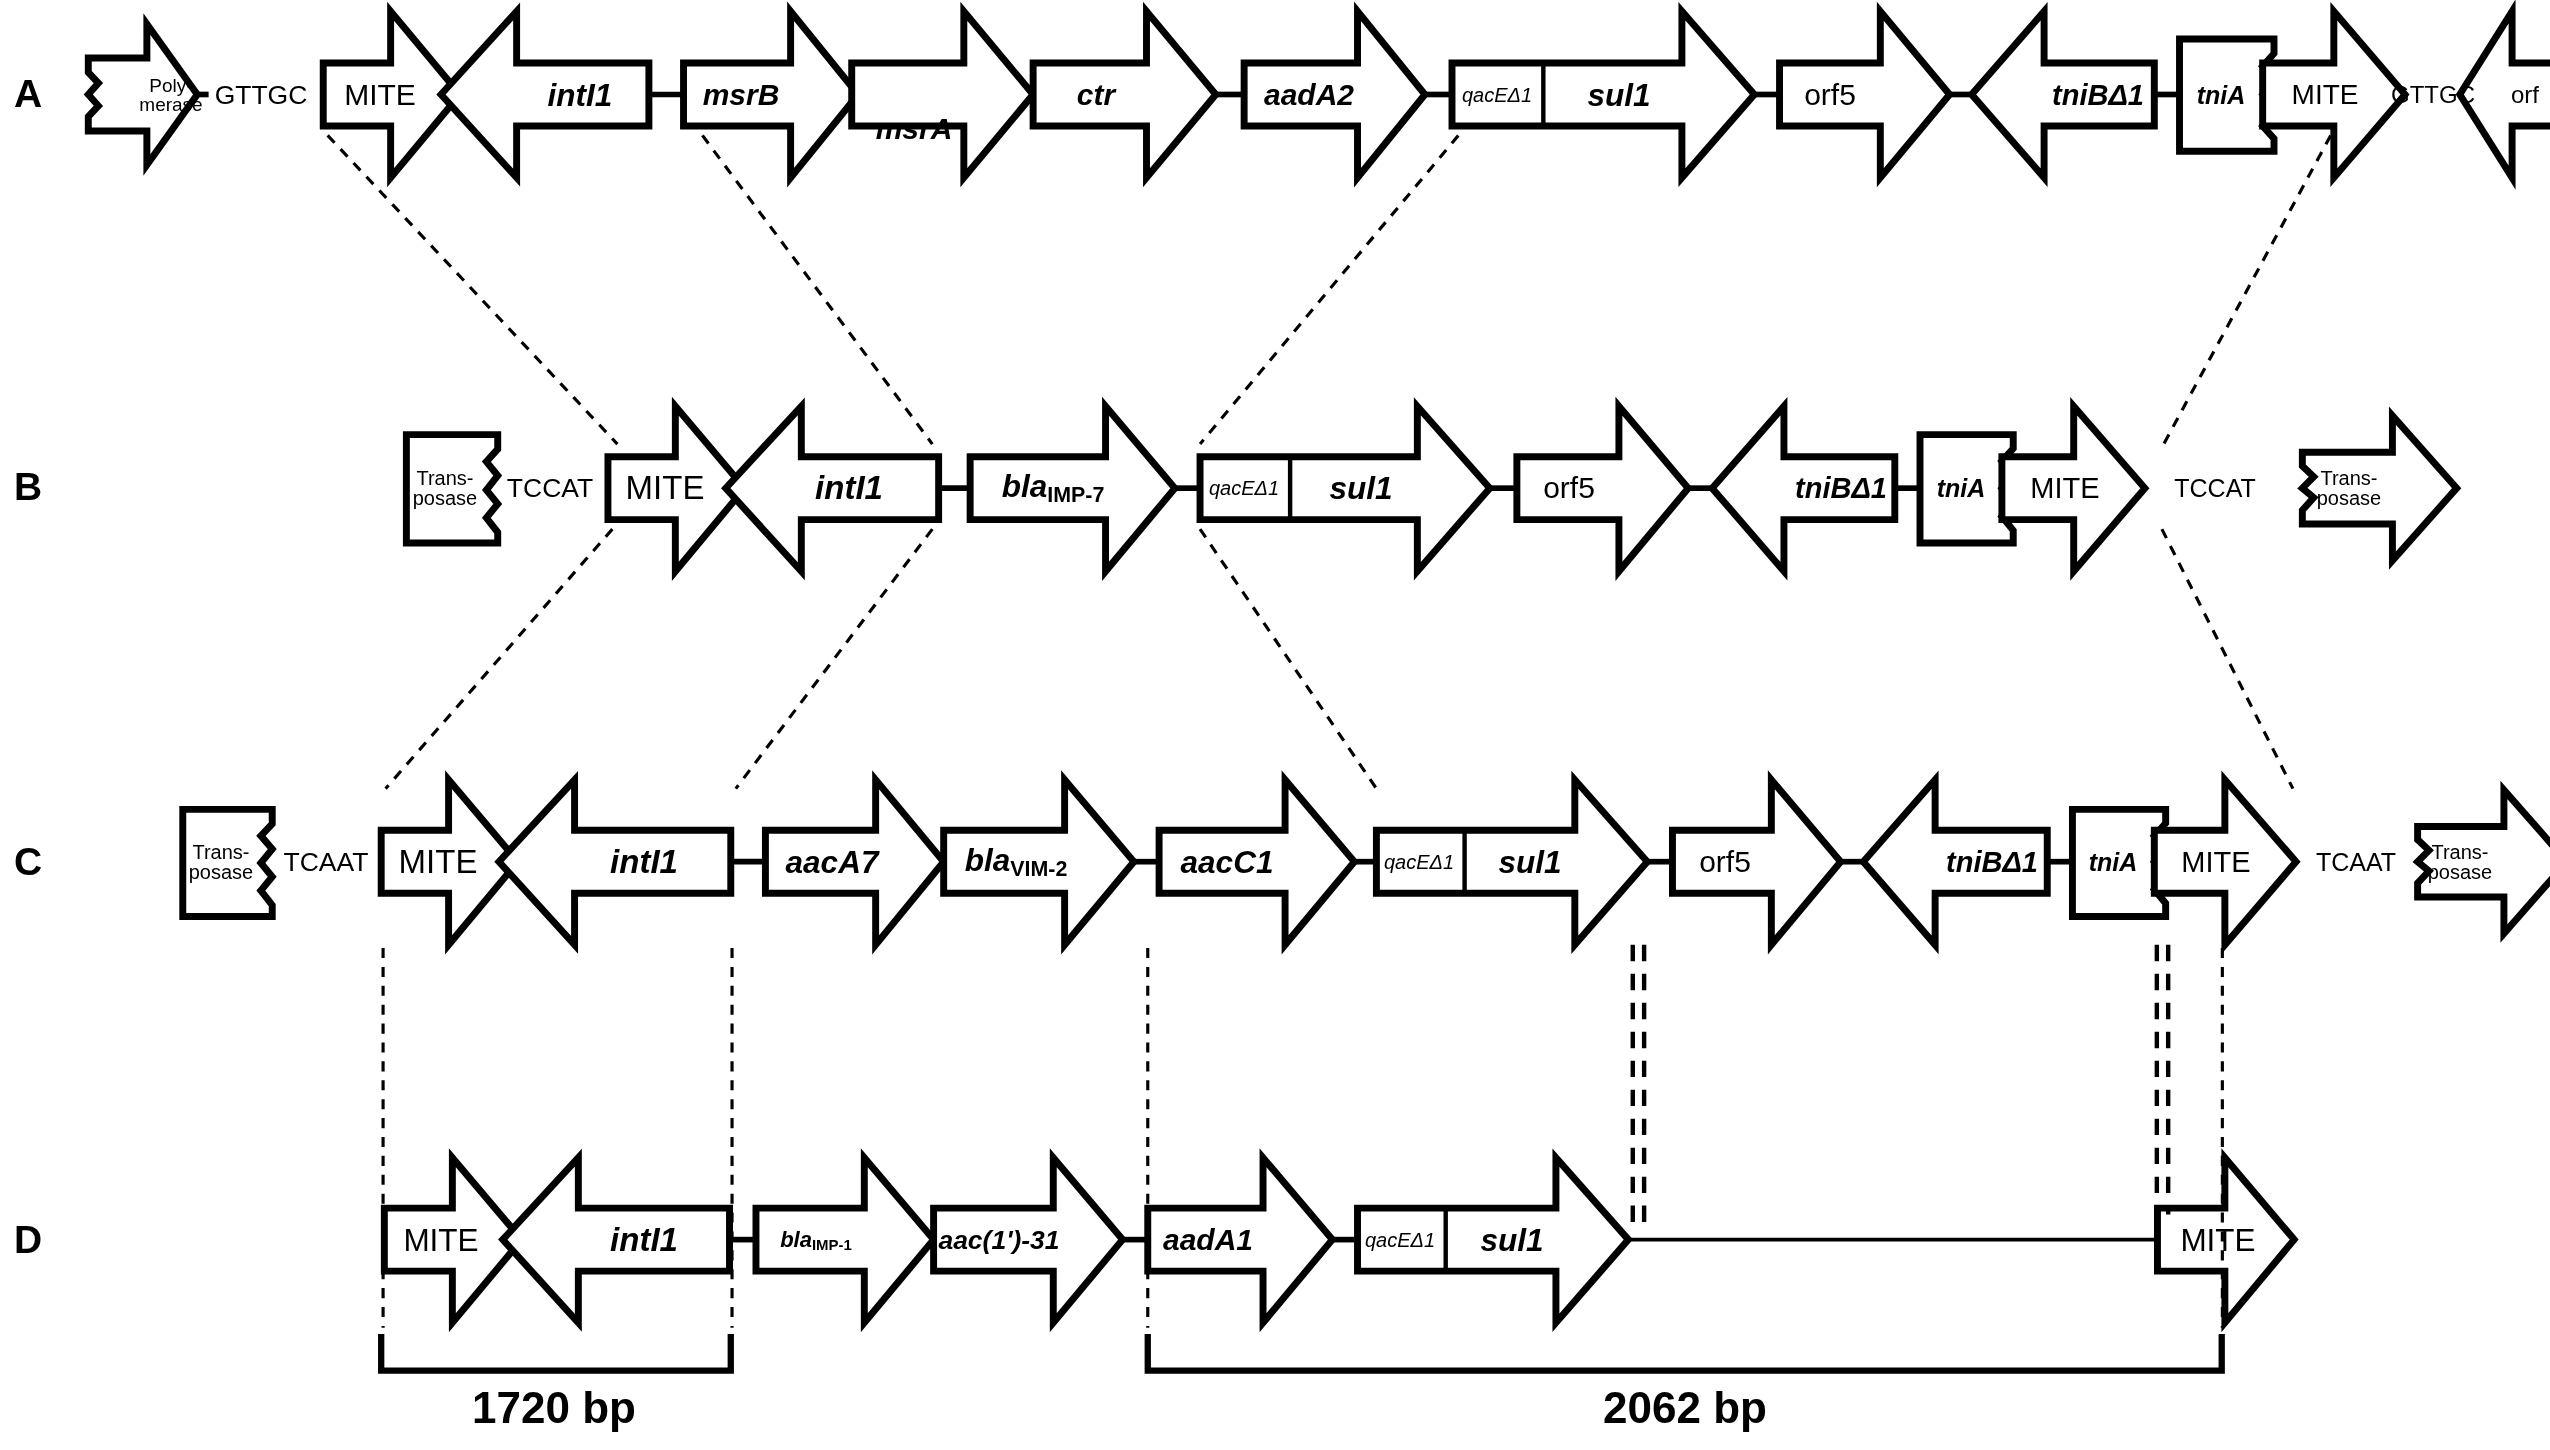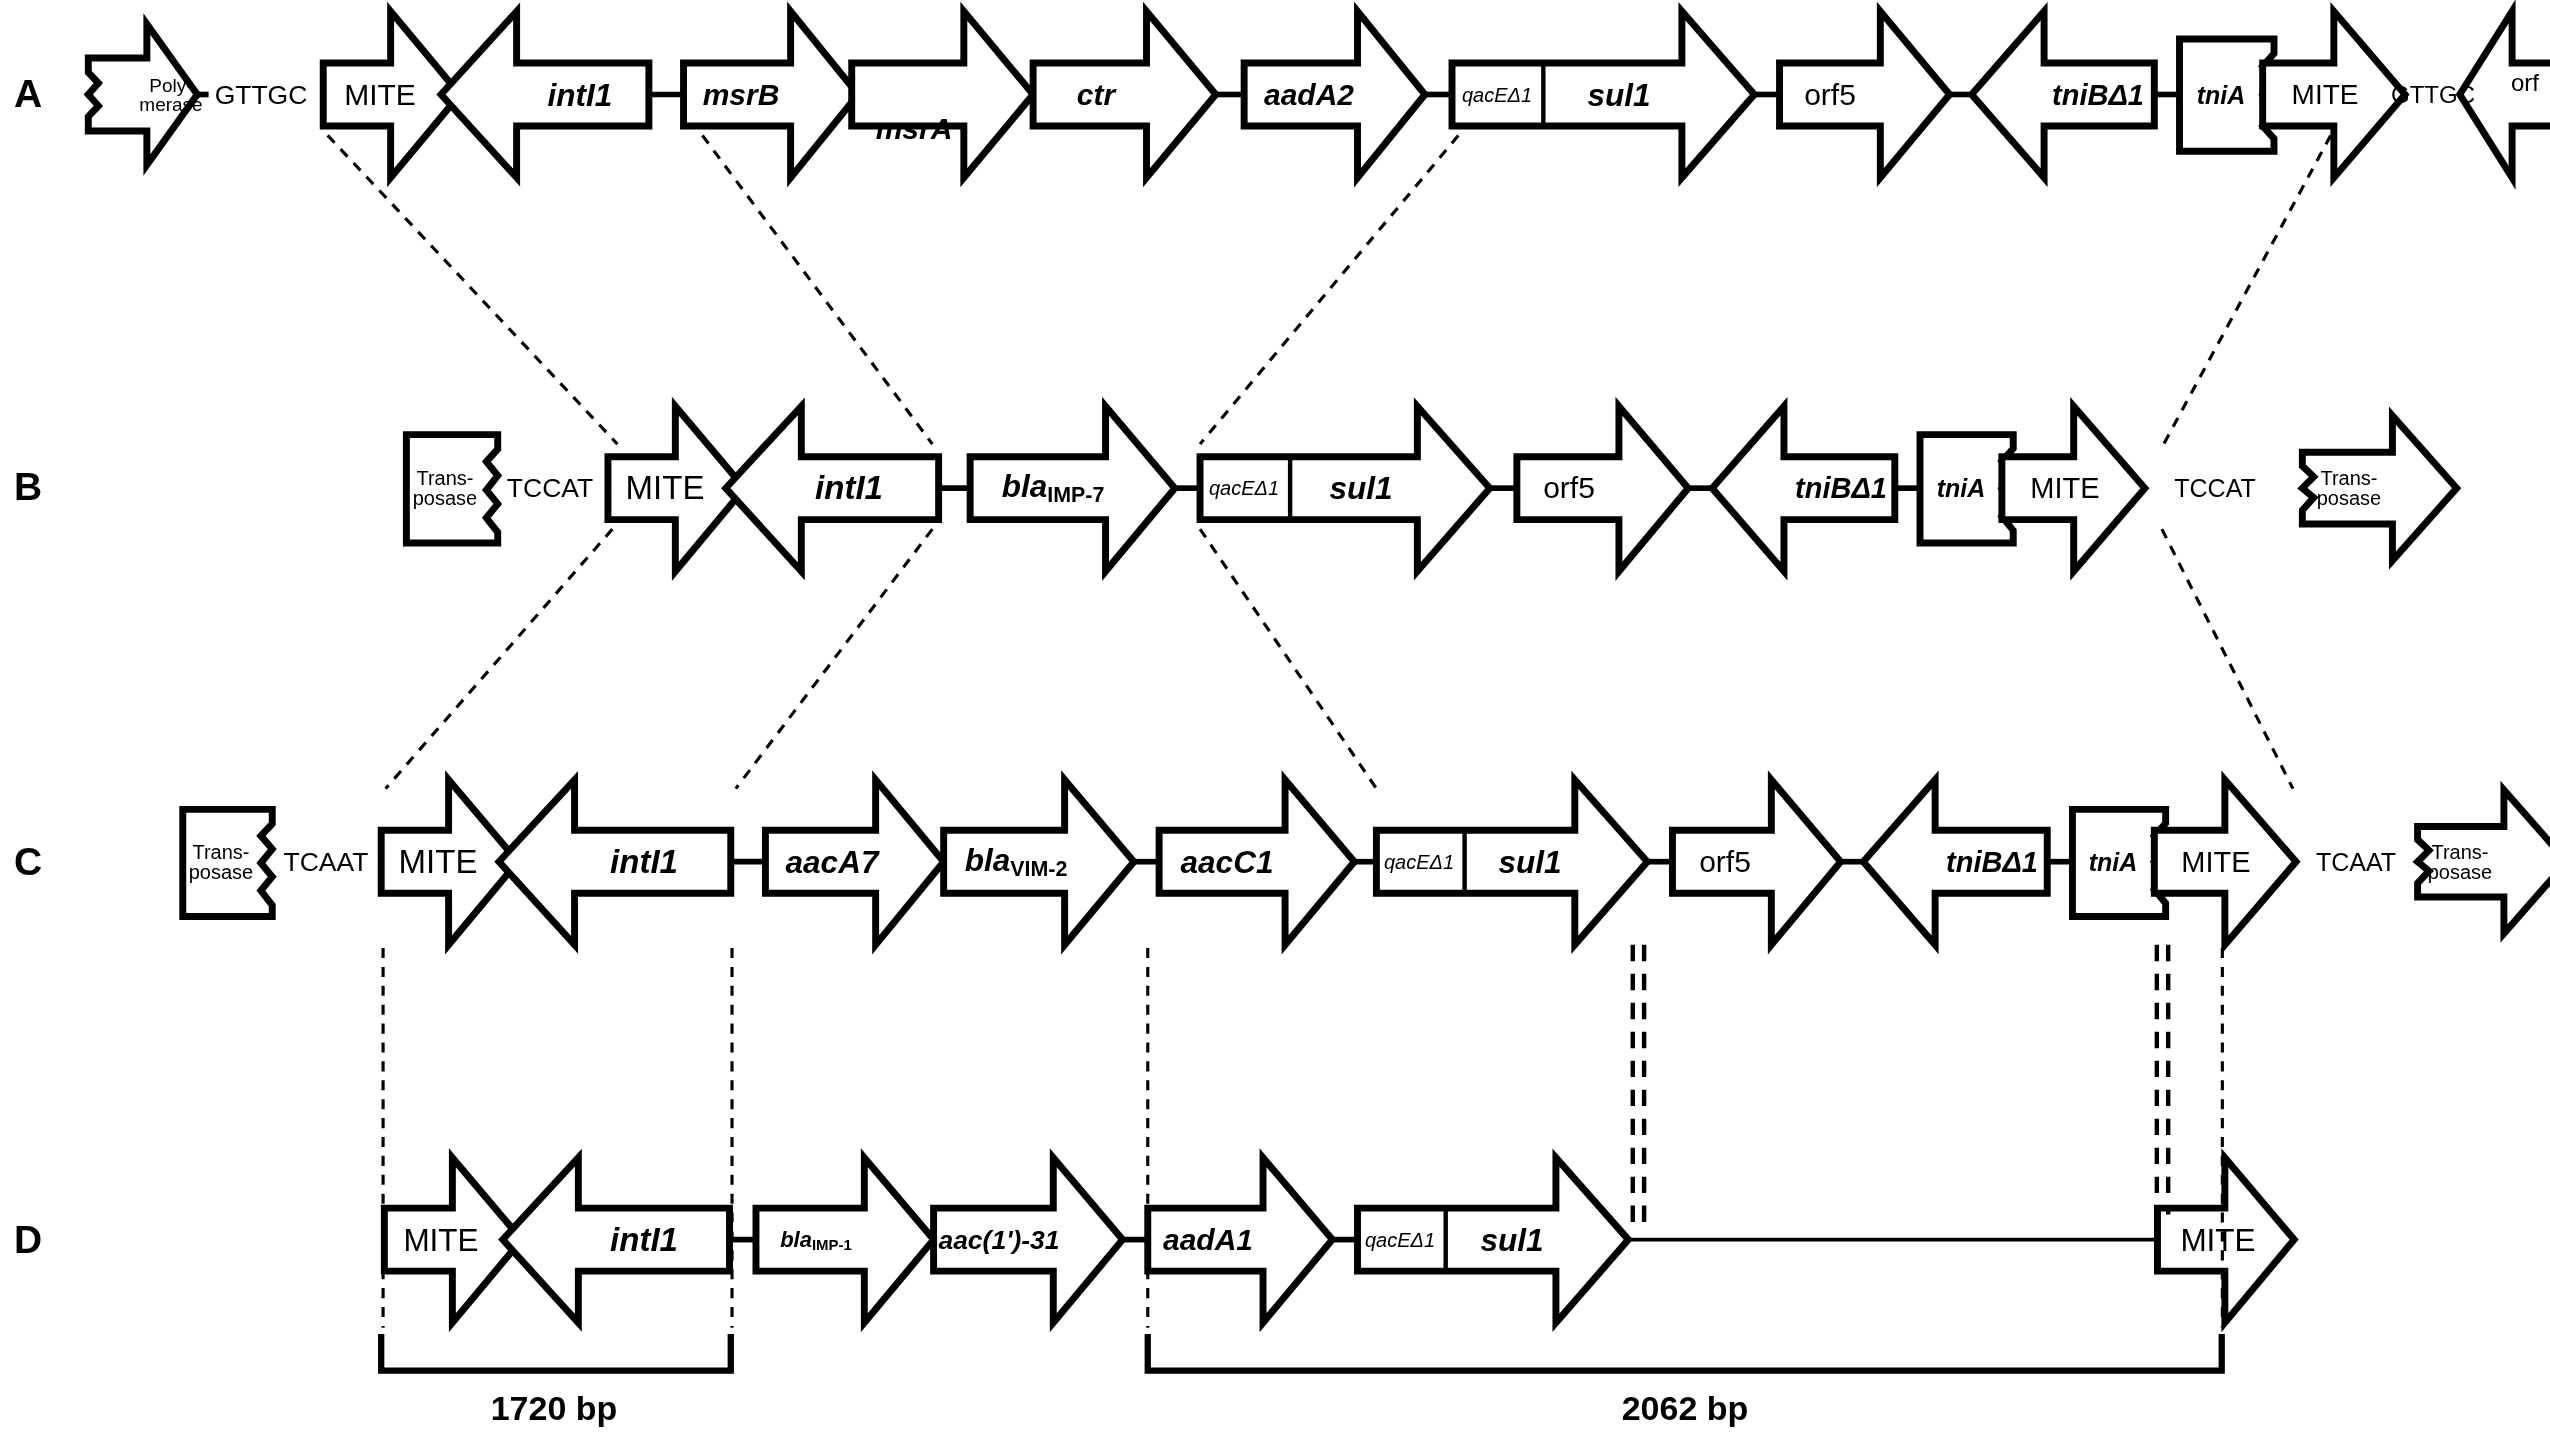--- a/index.html
+++ b/index.html
@@ -46,21 +46,21 @@
     font-family:"Liberation Sans",sans-serif;
     font-weight:normal;
     color:#000;
     pointer-events:none;
   }
   .bplab{
     position:absolute;
     transform:translate(-50%,-50%);
     white-space:nowrap;
     font-weight:bold;
-    font-size:34px;
+    font-size:44px;
     font-family:"Liberation Sans",sans-serif;
     color:#000;
     pointer-events:none;
   }
 </style>
 </head>
 <body>
 
 <div id="figure">
 
@@ -261,21 +261,21 @@
   <div class="gl ital" style="left:914px;top:95px;font-size:30px;margin-top:34px;">msrA</div>
   <div class="gl ital" style="left:1096px;top:95px;font-size:30px;">ctr</div>
   <div class="gl ital" style="left:1309px;top:95px;font-size:30px;">aadA2</div>
   <div class="gl small" style="left:1497px;top:95px;font-size:20px;">qacEΔ1</div>
   <div class="gl ital" style="left:1619px;top:95px;font-size:31.5px;">sul1</div>
   <div class="gl upr" style="left:1830px;top:95px;font-size:30px;">orf5</div>
   <div class="gl ital" style="left:2098px;top:95px;font-size:29px;">tniBΔ1</div>
   <div class="gl ital" style="left:2221px;top:95px;font-size:25px;">tniA</div>
   <div class="gl upr" style="left:2325px;top:95px;font-size:28px;">MITE</div>
   <div class="seqlab" style="left:2433px;top:95px;font-size:24px;">GTTGC</div>
-  <div class="gl upr" style="left:2525px;top:83px;font-size:24px;">orf</div>
+  <div class="gl upr" style="left:2525px;top:95px;font-size:24px;">orf</div>
 
   <div class="gl upr two" style="left:445px;top:488px;font-size:20px;">
     <span>Trans-</span><br>
     <span>posase</span>
   </div>
   <div class="seqlab" style="left:550px;top:488px;font-size:26.5px;">TCCAT</div>
   <div class="gl upr" style="left:665px;top:488px;font-size:33px;">MITE</div>
   <div class="gl ital" style="left:849px;top:488px;font-size:33px;">intI1</div>
   <div class="gl ital" style="left:1053px;top:488px;font-size:31.5px;"><span>bla</span><sub>IMP-7</sub></div>
   <div class="gl small" style="left:1244px;top:488px;font-size:20px;">qacEΔ1</div>

